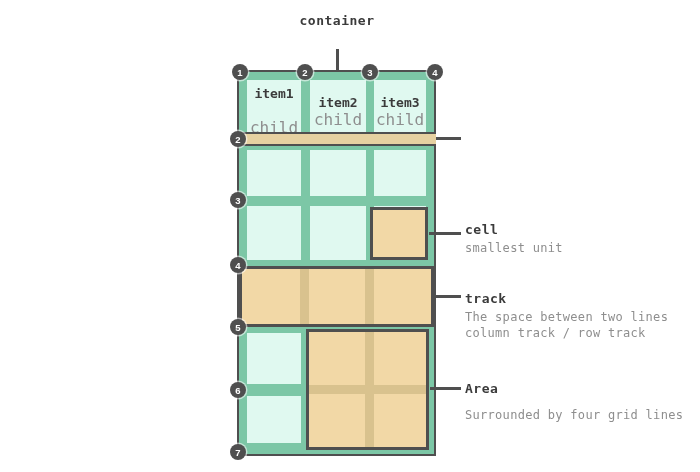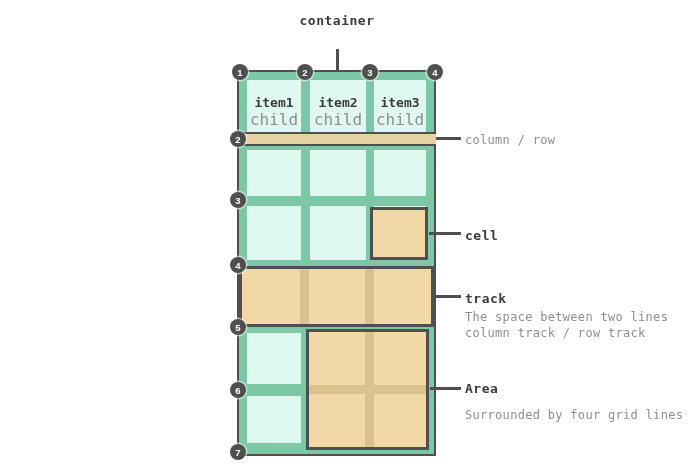--- a/index.html
+++ b/index.html
@@ -68,21 +68,21 @@
 
 <div class="canvas">
 
   <div class="top-label">
     <div class="lbl-title">container</div>
   </div>
   <div class="conn v" style="left:336px;top:49px;height:22px;"></div>
 
   <div class="gridbox">
 
-    <div class="cell" style="left:10px;top:10px;width:54px;height:55px;">
+    <div class="cell" style="left:10px;top:10px;width:54px;height:55px;justify-content:space-between;">
       <div class="item-name">item1</div>
       <div class="item-sub">child</div>
     </div>
     <div class="cell" style="left:73px;top:10px;width:56px;height:55px;">
       <div class="item-name">item2</div>
       <div class="item-sub">child</div>
     </div>
     <div class="cell" style="left:137px;top:10px;width:52px;height:55px;">
       <div class="item-name">item3</div>
       <div class="item-sub">child</div>
@@ -133,25 +133,25 @@
   <div class="badge" style="left:230px;top:319px;">5</div>
   <div class="badge" style="left:230px;top:382px;">6</div>
   <div class="badge" style="left:230px;top:444px;">7</div>
 
   <div class="conn h" style="left:436px;top:137px;width:25px;"></div>
   <div class="conn h" style="left:429px;top:232px;width:32px;"></div>
   <div class="conn h" style="left:436px;top:295px;width:25px;"></div>
   <div class="conn h" style="left:430px;top:387px;width:31px;"></div>
 
   <div class="anno" style="left:465px;top:130px;">
-    <div class="lbl-sub">column / row</div>
   </div>
 
-  <div class="anno" style="left:465px;top:227px;">
+  <div class="anno" style="left:465px;top:221px;">
     <div class="lbl-title">cell</div>
+    <div class="lbl-sub">smallest unit</div>
   </div>
 
   <div class="anno area-anno" style="left:465px;top:380px;">
     <div class="lbl-title">Area</div>
     <div class="lbl-sub">Surrounded by four grid lines</div>
   </div>
 
   <div class="anno" style="left:465px;top:290px;">
     <div class="lbl-title">track</div>
     <div class="lbl-sub">The space between two lines</div>

